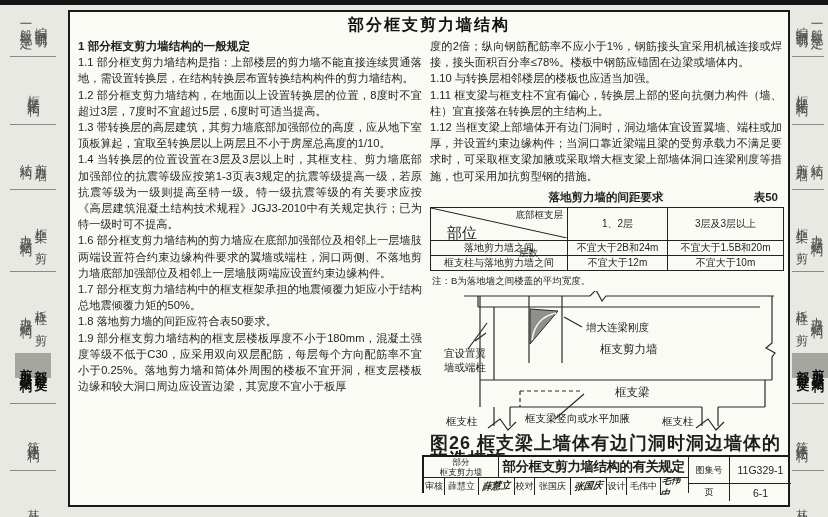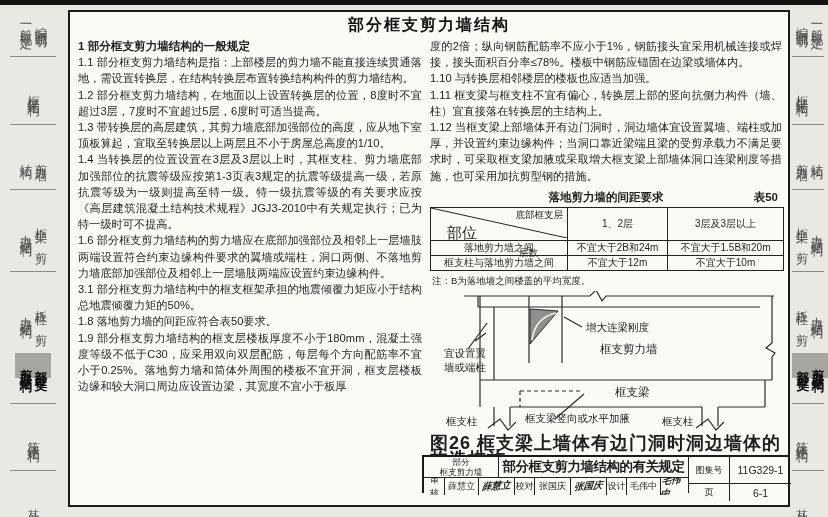--- a/index.html
+++ b/index.html
@@ -64,21 +64,21 @@
   }
   .tblock *{box-sizing:border-box;}
   .tb-left{width:264px;display:flex;flex-direction:column;}
   .tb-r1{display:flex;height:26px;}
   .tb-r2{display:flex;height:18px;border-top:1px solid #222;}
   .tb-cat{width:74px;font-size:8.5px;line-height:1.2;text-align:center;
           display:flex;flex-direction:column;justify-content:center;}
   .tb-big{width:190px;border-left:1px solid #222;font-size:13.5px;font-weight:bold;
           letter-spacing:-0.5px;display:flex;align-items:center;justify-content:center;}
   .tb-c{border-left:1px solid #222;font-size:9px;display:flex;align-items:center;justify-content:center;overflow:hidden;}
-  .tb-r2 .tb-c:first-child{border-left:none;padding-left:6px;}
+  .tb-r2 .tb-c:first-child{border-left:none;}
   .sig{font-style:italic;font-weight:bold;transform:rotate(-4deg) skewX(-10deg);font-size:9.5px;color:#24241f;}
   .tb-right{width:102px;border-left:1px solid #222;display:grid;
             grid-template-columns:40px 62px;grid-template-rows:26px 18px;}
   .tb-right div{display:flex;align-items:center;justify-content:center;border-left:0;text-align:center;}
   .tb-right .lab{font-size:9px;border-bottom:0;}
   .tb-right .val{font-size:10.5px;border-left:1px solid #222;}
   .tb-right .row2{border-top:1px solid #222;}
 </style>
 </head>
 <body>
@@ -164,21 +164,21 @@
 <div class="page">
   <div class="page-title">部分框支剪力墙结构</div>
 
   <div class="col col-left">
     <p class="sec-heading">1  部分框支剪力墙结构的一般规定</p>
     <p>1.1 部分框支剪力墙结构是指：上部楼层的剪力墙不能直接连续贯通落地，需设置转换层，在结构转换层布置转换结构构件的剪力墙结构。</p>
     <p>1.2 部分框支剪力墙结构，在地面以上设置转换层的位置，8度时不宜超过3层，7度时不宜超过5层，6度时可适当提高。</p>
     <p>1.3 带转换层的高层建筑，其剪力墙底部加强部位的高度，应从地下室顶板算起，宜取至转换层以上两层且不小于房屋总高度的1/10。</p>
     <p>1.4 当转换层的位置设置在3层及3层以上时，其框支柱、剪力墙底部加强部位的抗震等级应按第1-3页表3规定的抗震等级提高一级，若原抗震等级为一级则提高至特一级。特一级抗震等级的有关要求应按《高层建筑混凝土结构技术规程》JGJ3-2010中有关规定执行；已为特一级时可不提高。</p>
     <p>1.6 部分框支剪力墙结构的剪力墙应在底部加强部位及相邻上一层墙肢两端设置符合约束边缘构件要求的翼墙或端柱，洞口两侧、不落地剪力墙底部加强部位及相邻上一层墙肢两端应设置约束边缘构件。</p>
-    <p>3.1 部分框支剪力墙结构中的框支框架承担的地震倾覆力矩应小于结构总地震倾覆力矩的50%。</p>
+    <p>1.7 部分框支剪力墙结构中的框支框架承担的地震倾覆力矩应小于结构总地震倾覆力矩的50%。</p>
     <p>1.8 落地剪力墙的间距应符合表50要求。</p>
     <p>1.9 部分框支剪力墙结构的框支层楼板厚度不小于180mm，混凝土强度等级不低于C30，应采用双向双层配筋，每层每个方向配筋率不宜小于0.25%。落地剪力墙和筒体外周围的楼板不宜开洞，框支层楼板边缘和较大洞口周边应设置边梁，其宽度不宜小于板厚</p>
   </div>
 
   <div class="col col-right">
     <p>度的2倍；纵向钢筋配筋率不应小于1%，钢筋接头宜采用机械连接或焊接，接头面积百分率≤78%。楼板中钢筋应锚固在边梁或墙体内。</p>
     <p>1.10 与转换层相邻楼层的楼板也应适当加强。</p>
     <p>1.11 框支梁与框支柱不宜有偏心，转换层上部的竖向抗侧力构件（墙、柱）宜直接落在转换层的主结构上。</p>
     <p>1.12 当框支梁上部墙体开有边门洞时，洞边墙体宜设置翼墙、端柱或加厚，并设置约束边缘构件；当洞口靠近梁端且梁的受剪承载力不满足要求时，可采取框支梁加腋或采取增大框支梁上部墙体洞口连梁刚度等措施，也可采用加抗剪型钢的措施。</p>
 

